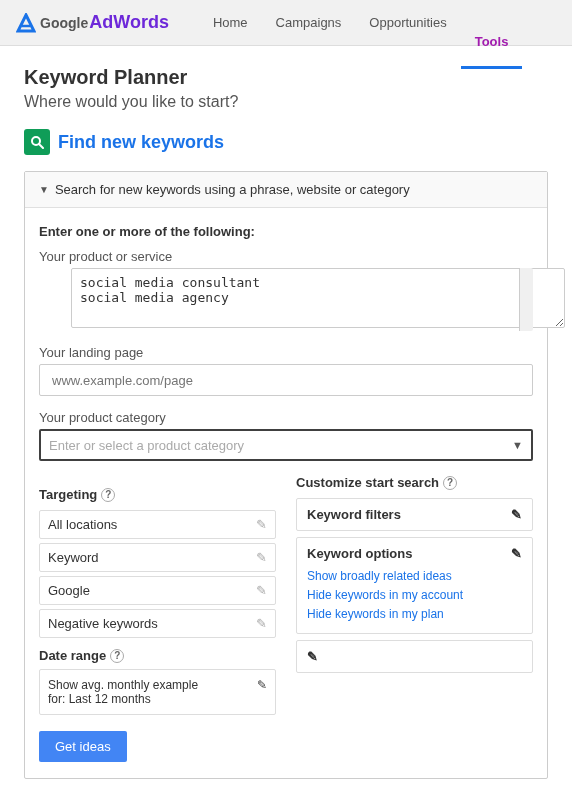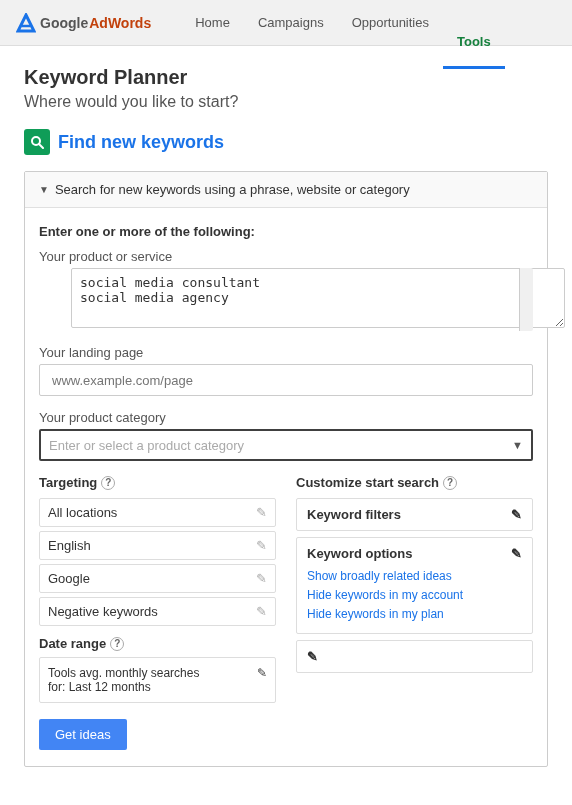--- a/index.html
+++ b/index.html
@@ -30,21 +30,21 @@
       padding: 0 14px;
       height: 53px;
       display: flex;
       align-items: center;
       color: #555;
       font-size: 13px;
       cursor: pointer;
       text-decoration: none;
     }
     .nav-link.active {
-      color: #15803d;
+      color: #a21caf;
       border-bottom: 3px solid #1a73e8;
       font-weight: bold;
       margin-top: 40px;
     }
 
     
     .main { padding: 20px 24px; }
 
     .page-title { font-size: 20px; font-weight: bold; color: #333; margin-bottom: 4px; }
     .page-subtitle { font-size: 16px; color: #555; margin-bottom: 18px; }
@@ -140,21 +140,21 @@
       cursor: pointer;
       margin-bottom: 14px;
     }
     .select-arrow { color: #555; font-size: 11px; }
 
     
     .targeting-section {
       display: flex;
       gap: 20px;
     }
-    .targeting-left { flex: 1; }
+    .targeting-left { flex: 1; margin-top: 12px; }
     .targeting-right { flex: 1; }
 
     .targeting-label {
       font-size: 13px;
       font-weight: bold;
       color: #333;
       margin-bottom: 8px;
       display: flex;
       align-items: center;
       gap: 4px;
@@ -248,21 +248,21 @@
 <body>
 
 <div class="header">
   <div class="logo-area">
 
     <svg width="20" height="20" viewBox="0 0 20 20">
       <polygon points="10,2 18,18 2,18" fill="none" stroke="#1a73e8" stroke-width="3"></polygon>
       <line x1="5.5" y1="13" x2="14.5" y2="13" stroke="#1a73e8" stroke-width="2.5"></line>
     </svg>
     <span style="font-size:14px;font-weight:bold;margin-left:4px;color:#555;">Google</span>
-    <span style="font-size:14px;color:#c2410c;font-weight:bold;margin-left:1px;">AdWords</span>
+    <span style="font-size:18px;color:#6d28d9;font-weight:bold;margin-left:1px;">AdWords</span>
   </div>
   <nav class="nav-links">
     <a class="nav-link">Home</a>
     <a class="nav-link">Campaigns</a>
     <a class="nav-link">Opportunities</a>
     <a class="nav-link active">Tools</a>
   </nav>
 </div>
 
 <div class="main">
@@ -319,39 +319,39 @@
           <div class="targeting-label">
             <span>Targeting</span>
             <span class="help-icon">?</span>
           </div>
 
           <div class="targeting-item">
             <span>All locations</span>
             <span class="edit-icon">✎</span>
           </div>
           <div class="targeting-item">
-            <span>English</span>
+            <span>Keyword</span>
             <span class="edit-icon">✎</span>
           </div>
           <div class="targeting-item">
             <span>Google</span>
             <span class="edit-icon">✎</span>
           </div>
           <div class="targeting-item">
             <span>Negative keywords</span>
             <span class="edit-icon">✎</span>
           </div>
 
           <div class="date-range-label">
             <span>Date range</span>
             <span class="help-icon">?</span>
           </div>
           <div class="date-range-item">
             <div>
-              <span>Tools avg. monthly searches</span><br>
+              <span>Show avg. monthly example</span><br>
               <span class="blue-text">for: Last 12 months</span>
             </div>
             <span class="edit-icon">✎</span>
           </div>
         </div>
 
         <div class="targeting-right">
           <div class="customize-label">
             <span>Customize start search</span>
             <span class="help-icon">?</span>

